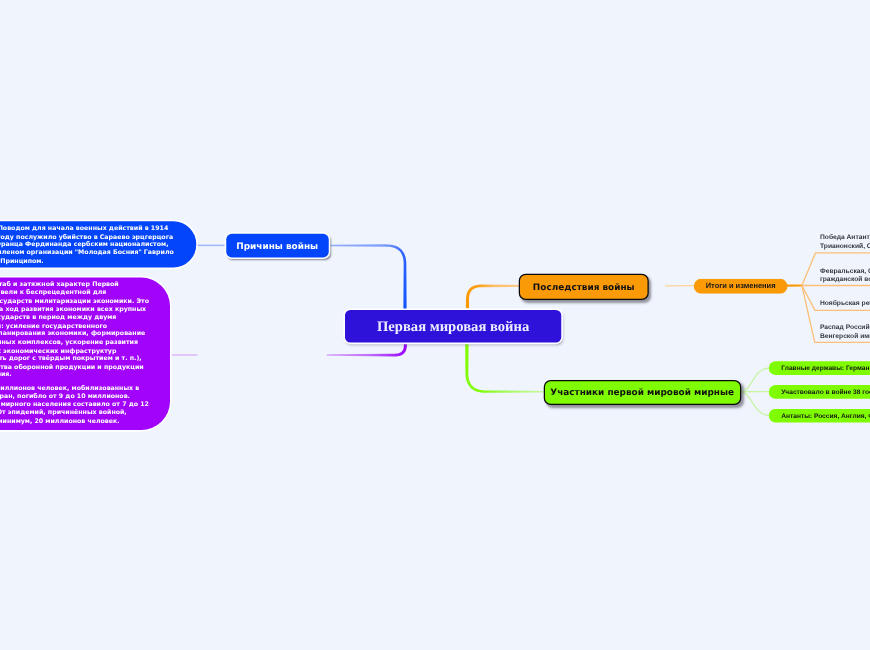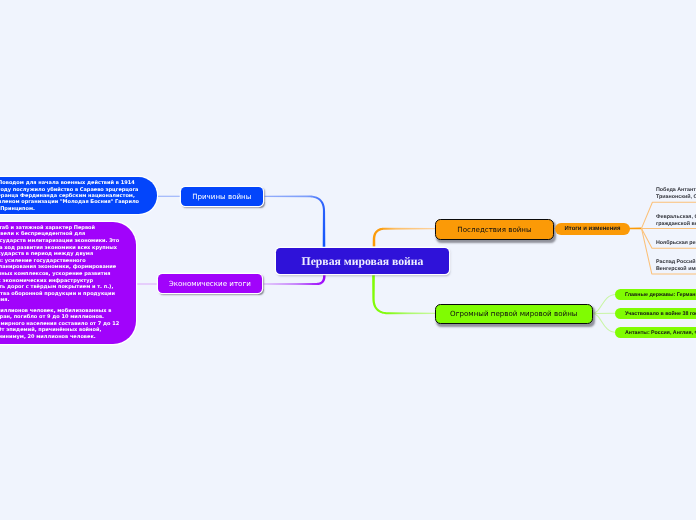--- a/index.html
+++ b/index.html
@@ -18,29 +18,29 @@
     background:#2f12d9;border-radius:4.3px;
     display:flex;align-items:center;justify-content:center;
     font-family:"Liberation Serif",serif;font-weight:bold;font-size:11.71px;
     color:#eeeeff;white-space:nowrap;
     box-shadow:0 0 0 1.3px #ffffff, 1px 1.6px 2.2px rgba(70,70,95,.4);
   }
 
   
   .lvl1{
     display:flex;align-items:center;justify-content:center;
-    font-weight:normal;white-space:nowrap;
+    font-weight:bold;white-space:nowrap;
   }
   #n-prichiny{left:180.8px;top:187px;width:81.5px;height:19.2px;background:#0345fb;
     border-radius:4.5px;color:#fff;font-size:7.12px;
     box-shadow:0 0 0 1.25px #fff, 1.3px 1.7px 1.5px rgba(105,105,118,.8);}
   #n-econ{left:157.8px;top:274px;width:103.5px;height:19.2px;background:#a103fb;
     border-radius:4.5px;color:#fff;font-size:7.12px;
     box-shadow:0 0 0 1.25px #fff, 1.3px 1.7px 1.5px rgba(105,105,118,.8);}
-  #n-posled{left:435px;top:219px;width:119px;height:20.5px;background:#fb9a07;
+  #n-posled{left:415px;top:219px;width:104px;height:20.5px;background:#fb9a07;
     border:1.7px solid #0a0a0a;border-radius:5.5px;color:#111;font-size:7.12px;
     box-shadow:1.8px 2.3px 2px rgba(80,80,90,.6);text-align:right;}
   #n-uchast{left:434.8px;top:303.8px;width:157.5px;height:19.5px;background:#80fc02;
     border:1.7px solid #0a0a0a;border-radius:5.5px;color:#111;font-size:7.12px;
     box-shadow:1.8px 2.3px 2px rgba(80,80,90,.6);}
 
   
   .note{
     color:#fff;font-weight:bold;font-size:5px;
     box-sizing:border-box;overflow:hidden;white-space:nowrap;
@@ -189,23 +189,22 @@
       <div class="ln">двойного назначения.</div>
       <div class="gap"></div>
       <div class="ln">Из 59 миллионов человек, мобилизованных в</div>
       <div class="ln">армии стран, погибло от 9 до 10 миллионов.</div>
       <div class="ln">Сокращение мирного населения составило от 7 до 12</div>
       <div class="ln">миллионов. От эпидемий, причинённых войной,</div>
       <div class="ln">погибло, как минимум, 20 миллионов человек.</div>
     </div>
 
   <div class="node lvl1" id="n-prichiny">Причины войны</div>
-  <div class="node lvl1" id="n-econ">Экономические итоги</div>
   <div class="node lvl1" id="n-posled">Последствия войны</div>
-  <div class="node lvl1" id="n-uchast">Огромный первой мировой войны</div>
+  <div class="node lvl1" id="n-uchast">Участники первой мировой мирные</div>
 
   <div class="node" id="central">Первая мировая война</div>
 
   <div class="node" id="n-itogi">Итоги и изменения</div>
 
   <div class="leaf-o" style="top:187.1px">Победа Антанты. Версальский, Сен-Жерменский, Нёйиский, Трианонский, Севрский мирные договоры</div>
   <div class="leaf-o" style="top:213.9px">Февральская, Октябрьская революции в России и начало гражданской войны</div>
   <div class="leaf-o" style="top:239.7px">Ноябрьская революция в Германии</div>
   <div class="leaf-o" style="top:258.6px">Распад Российской, Германской, Османской и Австро-Венгерской империй</div>
 

